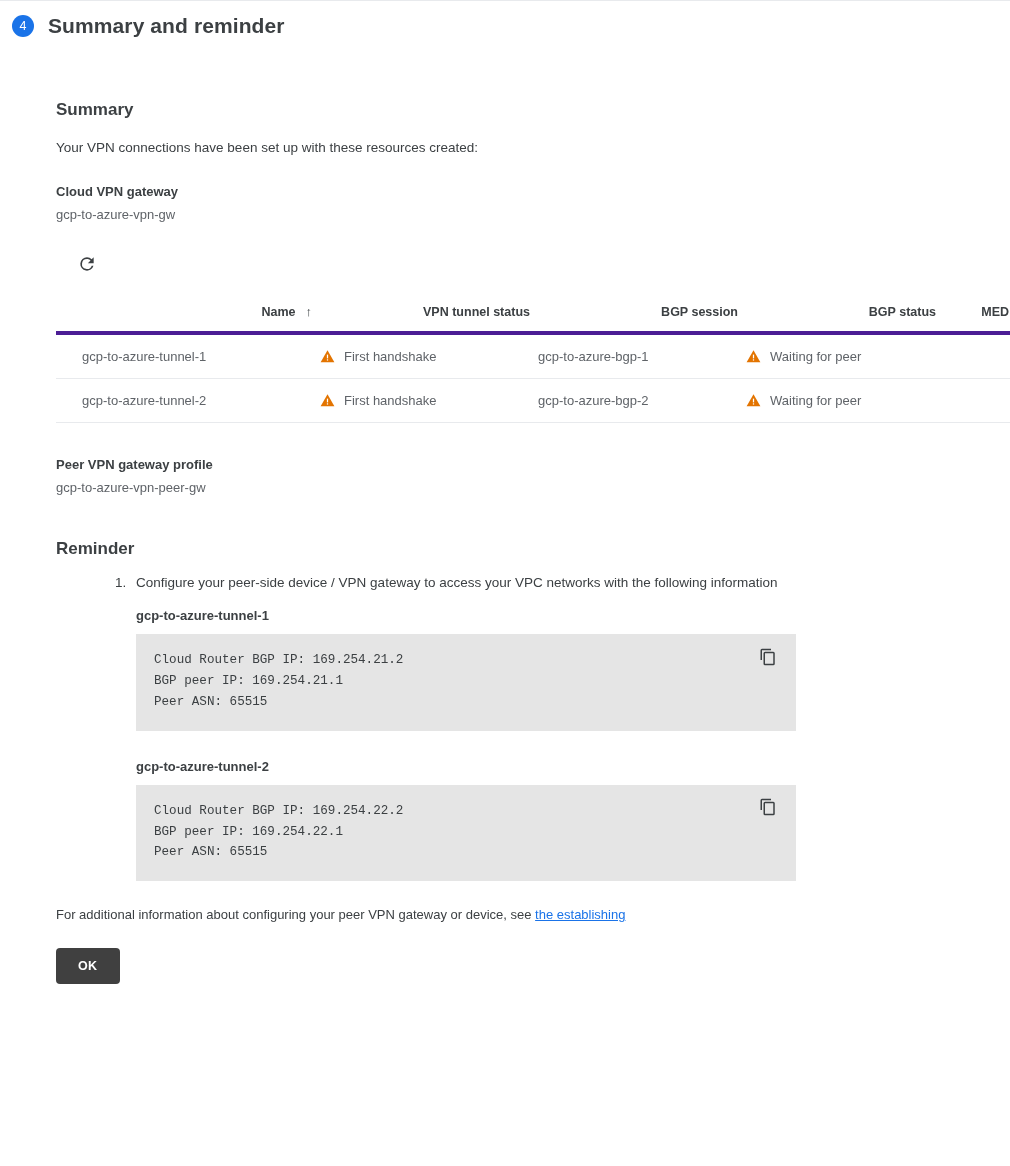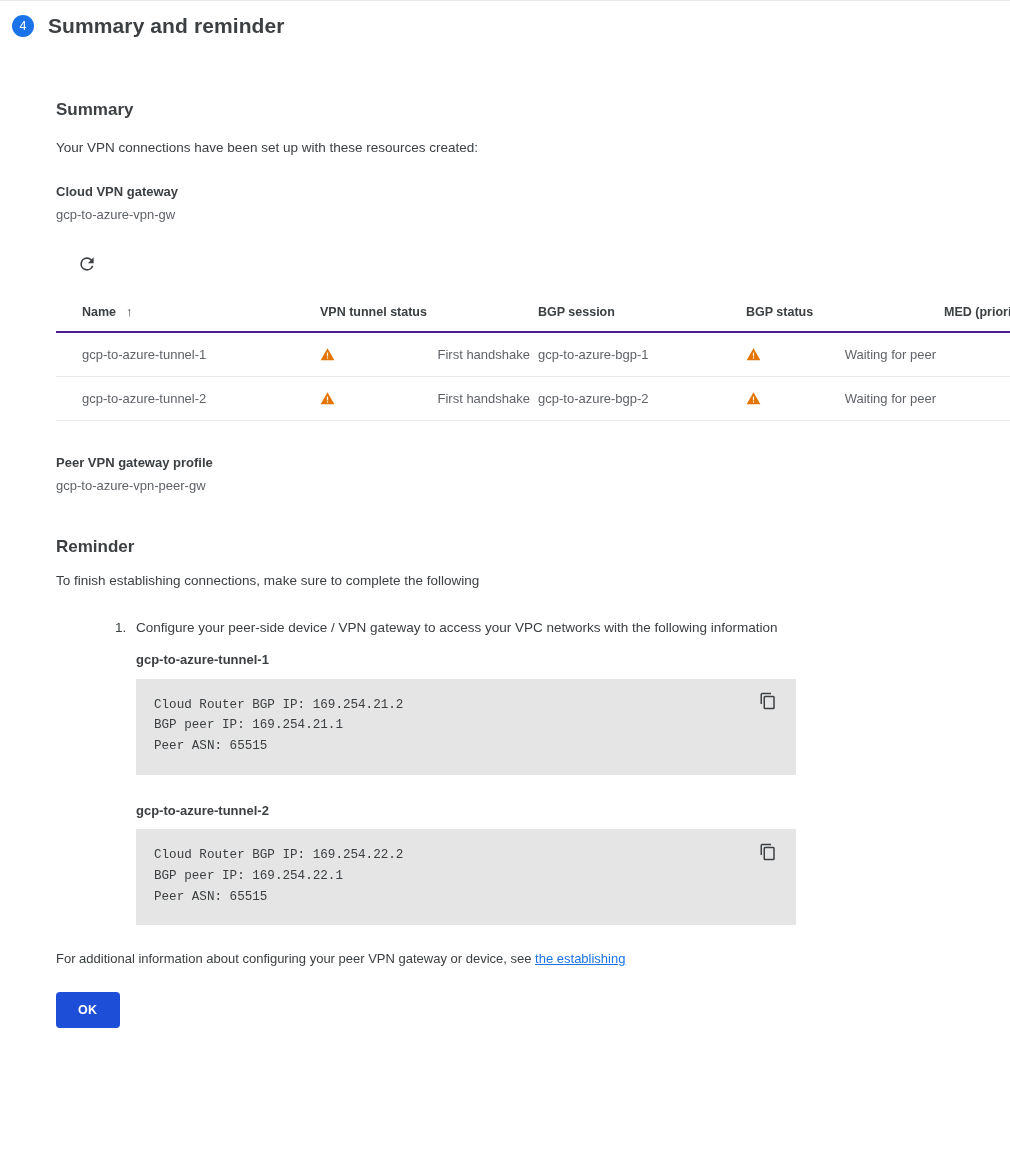--- a/index.html
+++ b/index.html
@@ -110,23 +110,23 @@
   table.tunnels {
     width: 933px;
     border-collapse: collapse;
     margin-bottom: 34px;
     table-layout: fixed;
   }
   table.tunnels th {
     font-size: 12.5px;
     font-weight: 700;
     color: #3c4043;
-    text-align: left;
+    text-align: right;
     padding: 12px 8px 12px 0;
-    border-bottom: 2px solid #4c1d95;
+    border-bottom: 4px solid #4c1d95;
     white-space: nowrap;
   }
   table.tunnels td {
     font-size: 13px;
     color: #5f6368;
     padding: 14px 8px 14px 0;
     border-bottom: 1px solid #e8eaed;
     white-space: nowrap;
   }
   .col-name  { width: 230px; padding-left: 26px !important; }
@@ -135,22 +135,21 @@
   .col-bgps  { width: 190px; }
   .col-med   { width: 120px; }
   .sort-arrow {
     font-size: 13px;
     margin-left: 10px;
     color: #3c4043;
   }
   .status-cell {
     display: flex;
     align-items: center;
-    gap: 21px;
-    justify-content: space-between;
+    gap: 9px;
   }
   .warn-icon {
     flex: none;
     display: inline-block;
     width: 15px;
     height: 15px;
   }
 
   
   ol.reminder-list {
@@ -209,21 +208,21 @@
   .footnote a {
     color: #1a73e8;
     text-decoration: underline;
   }
 
   .ok-row {
     margin: 26px 0 0 0;
     padding-left: 56px;
   }
   .ok-btn {
-    background: #1d4ed8;
+    background: #404040;
     color: #fff;
     border: none;
     border-radius: 4px;
     font-family: "Liberation Sans", sans-serif;
     font-size: 12.5px;
     font-weight: 700;
     letter-spacing: 0.4px;
     padding: 11px 22px;
     cursor: pointer;
   }
@@ -330,21 +329,20 @@
           </td>
           <td class="col-med"></td>
         </tr>
       </tbody>
     </table>
 
     <div class="sub-label">Peer VPN gateway profile</div>
     <div class="sub-value">gcp-to-azure-vpn-peer-gw</div>
 
     <h2 class="section reminder">Reminder</h2>
-    <p class="body">To finish establishing connections, make sure to complete the following</p>
 
     <ol class="reminder-list">
       <li>
         <span>Configure your peer-side device / VPN gateway to access your VPC networks with the following information</span>
 
         <div class="tunnel-name">gcp-to-azure-tunnel-1</div>
         <div class="code-box">
           <pre>Cloud Router BGP IP: 169.254.21.2
 BGP peer IP: 169.254.21.1
 Peer ASN: 65515</pre>

